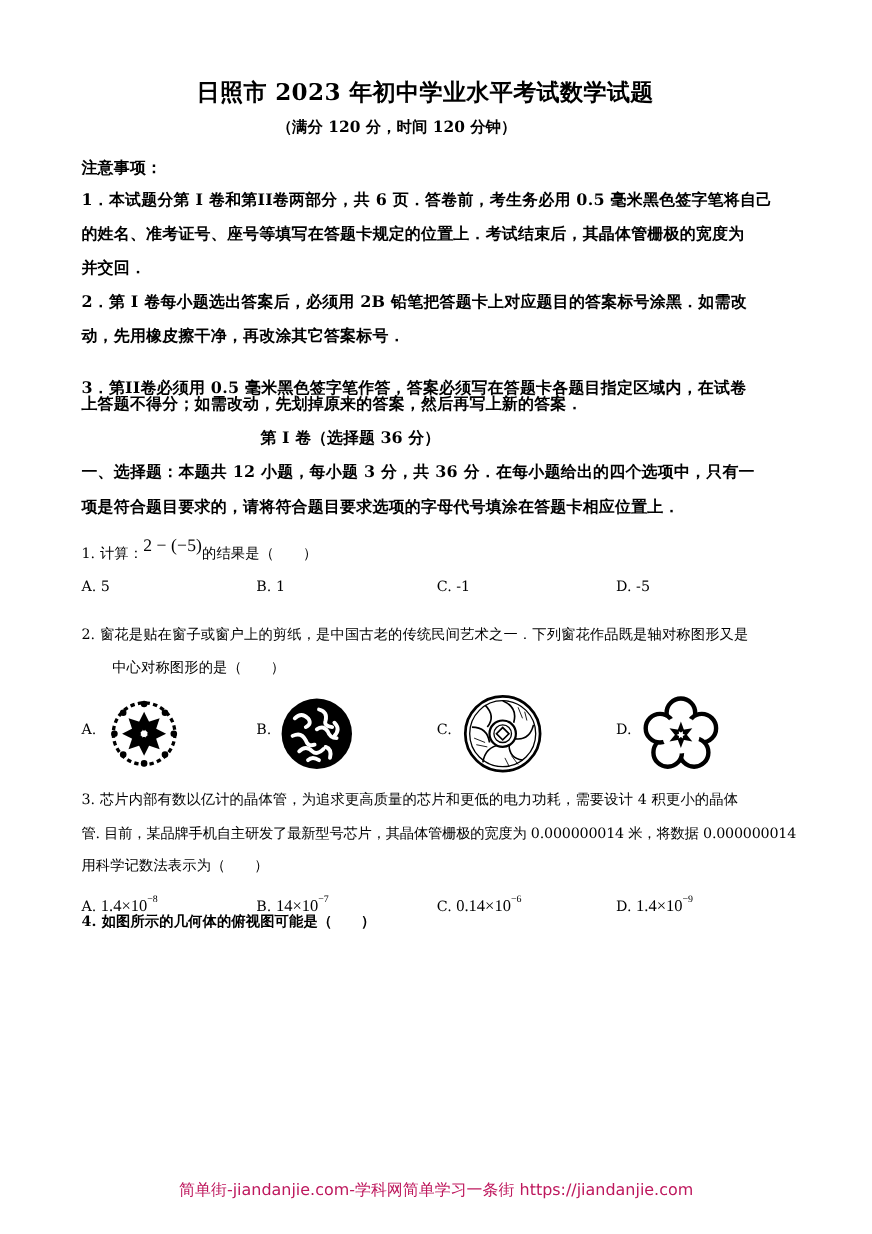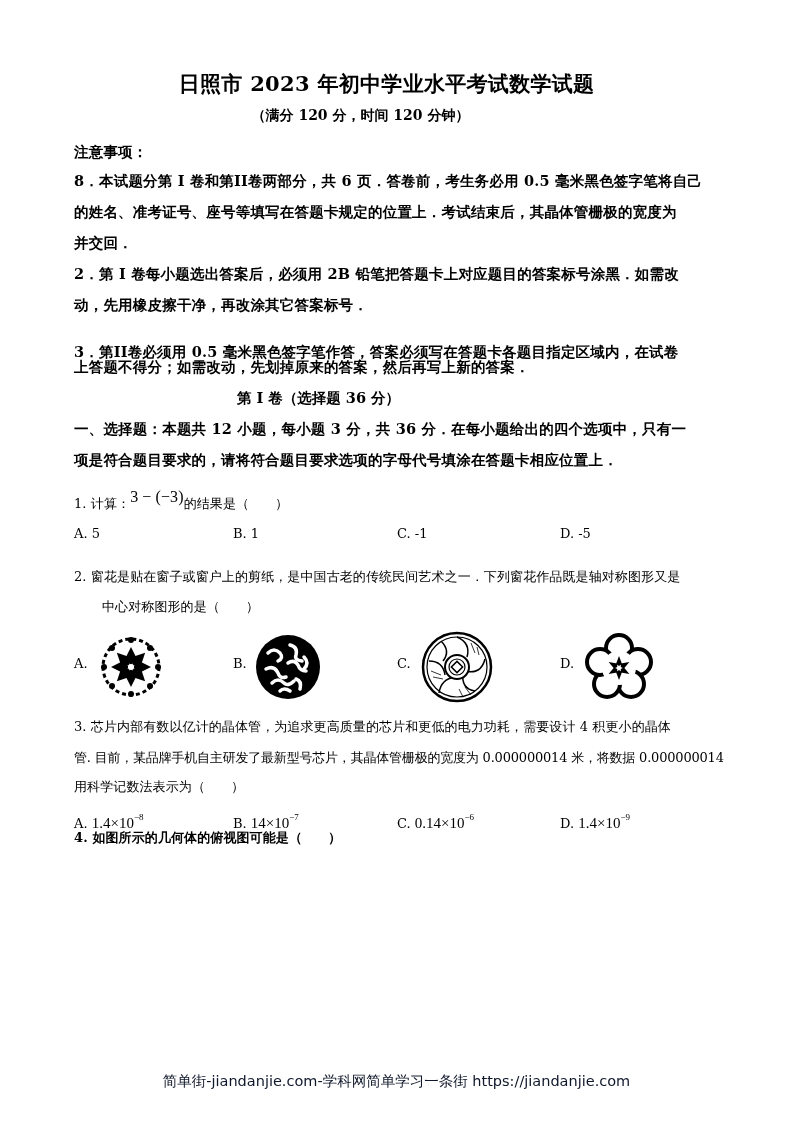--- a/index.html
+++ b/index.html
@@ -37,46 +37,46 @@
     .opt {
       font-size: 13px;
     }
     .math {
       font-family: "Liberation Serif", "DejaVu Serif", serif;
       font-size: 15px;
     }
     .math sup { font-size: 9px; position: relative; top: -2px; }
     .footer {
       left: 0; width: 793px; text-align: center;
-      top: 1072px; font-size: 14.5px; color: #0f172a;
+      top: 1072px; font-size: 14.5px; color: #be185d;
       font-family: "DejaVu Sans", "Liberation Sans", sans-serif;
     }
     .fig { position: absolute; }
   </style>
 </head>
 <body>
 
 <div class="abs title">日照市 2023 年初中学业水平考试数学试题</div>
 <div class="abs subtitle">（满分 120 分，时间 120 分钟）</div>
 
 <div class="abs bold-line" style="top:143px;">注意事项：</div>
-<div class="abs bold-line" style="top:172px;">8．本试题分第 I 卷和第II卷两部分，共 6 页．答卷前，考生务必用 0.5 毫米黑色签字笔将自己</div>
+<div class="abs bold-line" style="top:172px;">1．本试题分第 I 卷和第II卷两部分，共 6 页．答卷前，考生务必用 0.5 毫米黑色签字笔将自己</div>
 <div class="abs bold-line" style="top:203px;">的姓名、准考证号、座号等填写在答题卡规定的位置上．考试结束后，其晶体管栅极的宽度为</div>
 <div class="abs bold-line" style="top:234px;">并交回．</div>
 <div class="abs bold-line" style="top:265px;">2．第 I 卷每小题选出答案后，必须用 2B 铅笔把答题卡上对应题目的答案标号涂黑．如需改</div>
 <div class="abs bold-line" style="top:296px;">动，先用橡皮擦干净，再改涂其它答案标号．</div>
 <div class="abs bold-line" style="top:331px;margin-top:12px;">3．第II卷必须用 0.5 毫米黑色签字笔作答，答案必须写在答题卡各题目指定区域内，在试卷</div>
 <div class="abs bold-line" style="top:358px;">上答题不得分；如需改动，先划掉原来的答案，然后再写上新的答案．</div>
 
 <div class="abs center-bold" style="top:389px;">第 I 卷（选择题 36 分）</div>
 <div class="abs bold-line" style="top:420px;">一、选择题：本题共 12 小题，每小题 3 分，共 36 分．在每小题给出的四个选项中，只有一</div>
 <div class="abs bold-line" style="top:451px;">项是符合题目要求的，请将符合题目要求选项的字母代号填涂在答题卡相应位置上．</div>
 
 <div class="abs q-line" style="top:494px;">
-  <span>1. 计算：</span><span class="math" style="position:relative; top:-6px; font-size:16px;">3 − (−3)</span><span>的结果是（　　）</span>
+  <span>1. 计算：</span><span class="math" style="position:relative; top:-6px; font-size:16px;">2 − (−5)</span><span>的结果是（　　）</span>
 </div>
 <div class="abs opt" style="top:526px; left:74px;">A. 5</div>
 <div class="abs opt" style="top:526px; left:233px;">B. 1</div>
 <div class="abs opt" style="top:526px; left:397px;">C. -1</div>
 <div class="abs opt" style="top:526px; left:560px;">D. -5</div>
 
 <div class="abs q-line" style="top:568px;">2. 窗花是贴在窗子或窗户上的剪纸，是中国古老的传统民间艺术之一．下列窗花作品既是轴对称图形又是</div>
 <div class="abs q-line" style="top:598px;margin-left:28px;">中心对称图形的是（　　）</div>
 
 <div class="abs opt" style="top:656px; left:74px;">A.</div>

